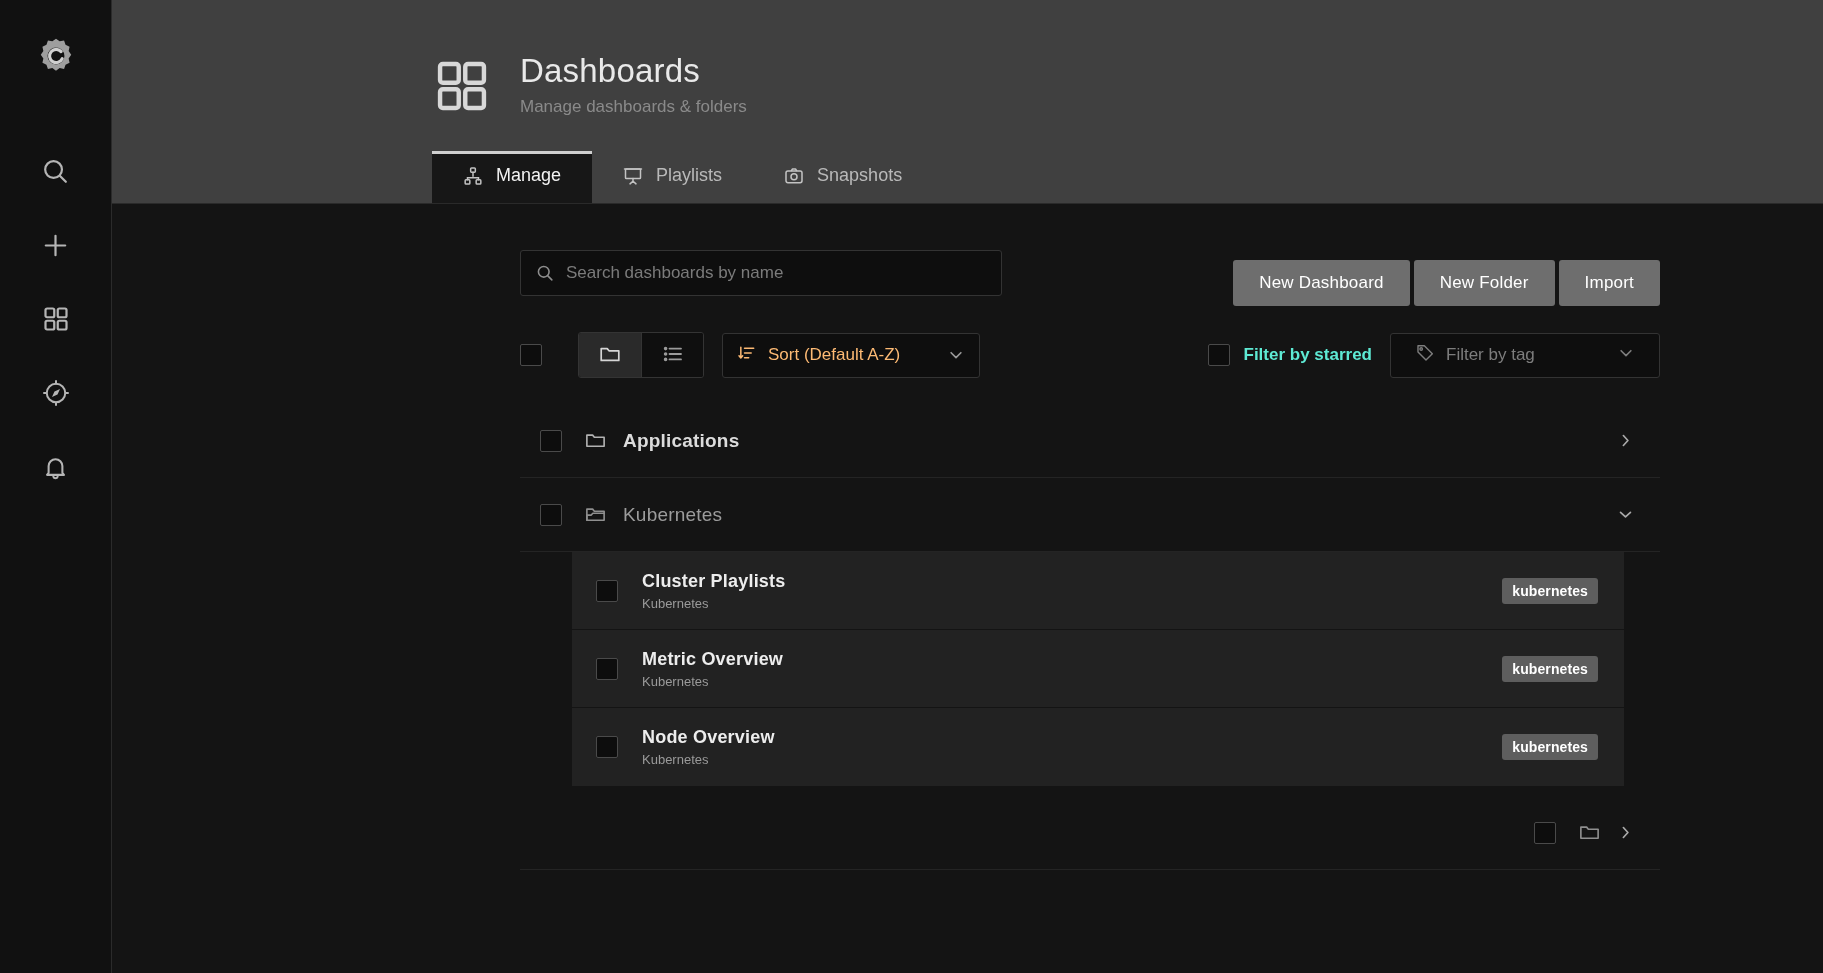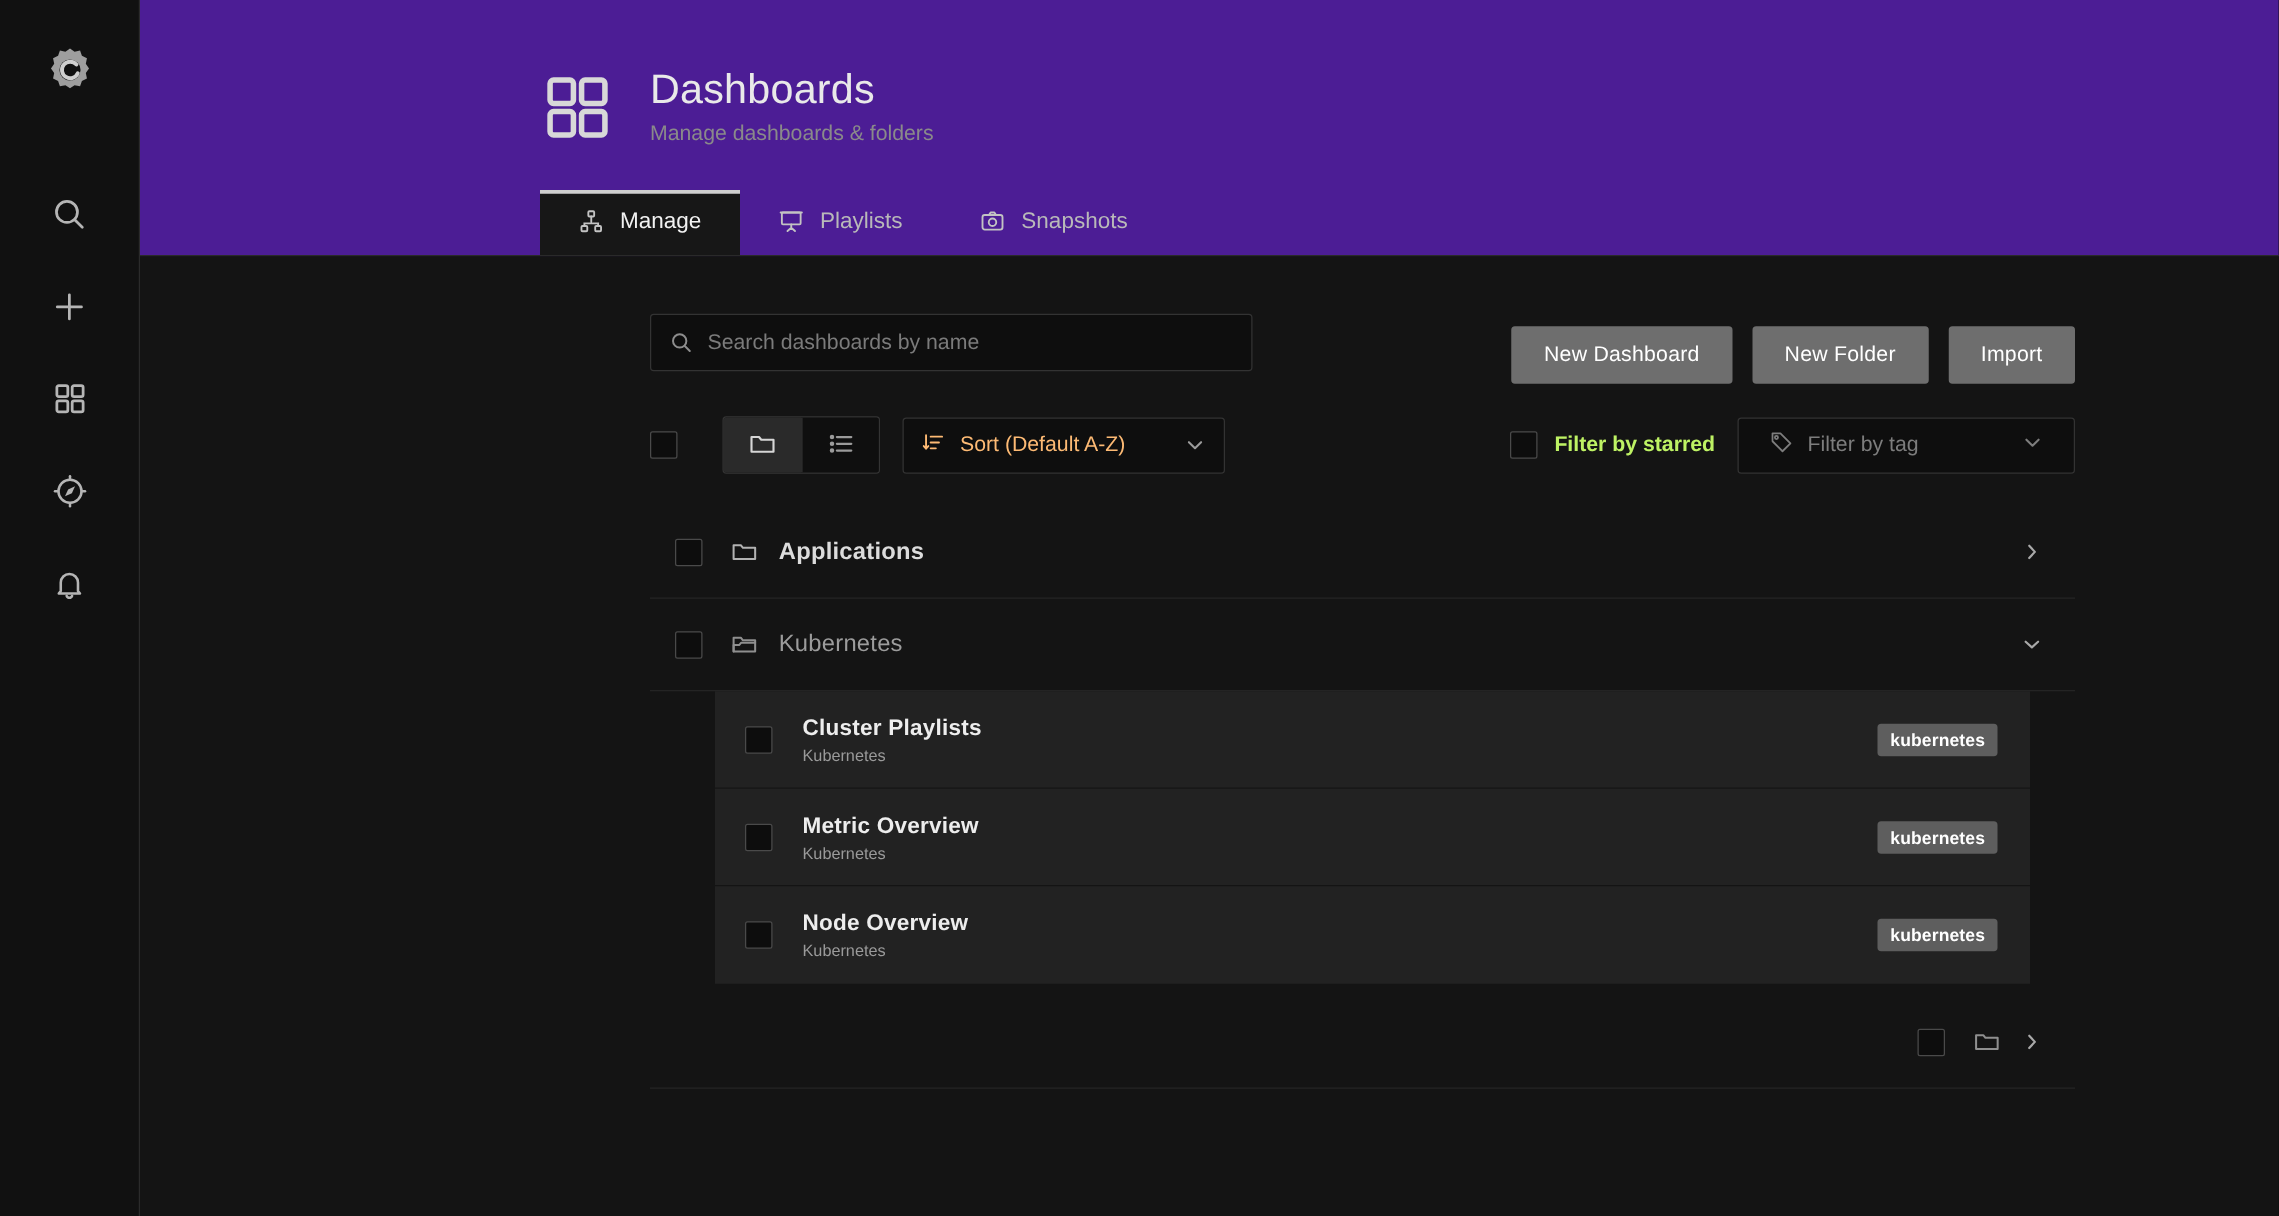--- a/index.html
+++ b/index.html
@@ -44,21 +44,21 @@
   .content {
     flex: 1 1 auto;
     display: flex;
     flex-direction: column;
     min-width: 0;
     background: #141414;
   }
 
   
   .page-header {
-    background: #4c1d95;
+    background: #404040;
     border-bottom: 1px solid #2a2a2a;
     padding: 52px 0 0 0;
     flex: 0 0 auto;
   }
   .header-inner {
     padding-left: 322px;
     display: flex;
     align-items: flex-start;
     gap: 30px;
   }
@@ -146,21 +146,21 @@
     color: #0ea5e9;
     font-size: 17px;
     font-family: inherit;
   }
   .search-box input::placeholder { color: #7b7b7b; }
 
   .action-buttons {
     position: absolute;
     right: -157px;
     display: flex;
-    gap: 16px;
+    gap: 4px;
     margin-top: 20px;
   }
   .btn {
     background: #6e6e6e;
     color: #ffffff;
     border: none;
     border-radius: 3px;
     height: 46px;
     padding: 0 26px;
     font-size: 17px;
@@ -222,21 +222,21 @@
     position: absolute;
     right: -157px;
     display: flex;
     align-items: center;
     gap: 18px;
   }
   .starred-filter {
     display: flex;
     align-items: center;
     gap: 14px;
-    color: #bef264;
+    color: #5eead4;
     font-size: 17px;
     font-weight: 600;
   }
   .tag-select {
     width: 270px;
     height: 45px;
     background: #0e0e0e;
     border: 1px solid #333333;
     border-radius: 3px;
     display: flex;

